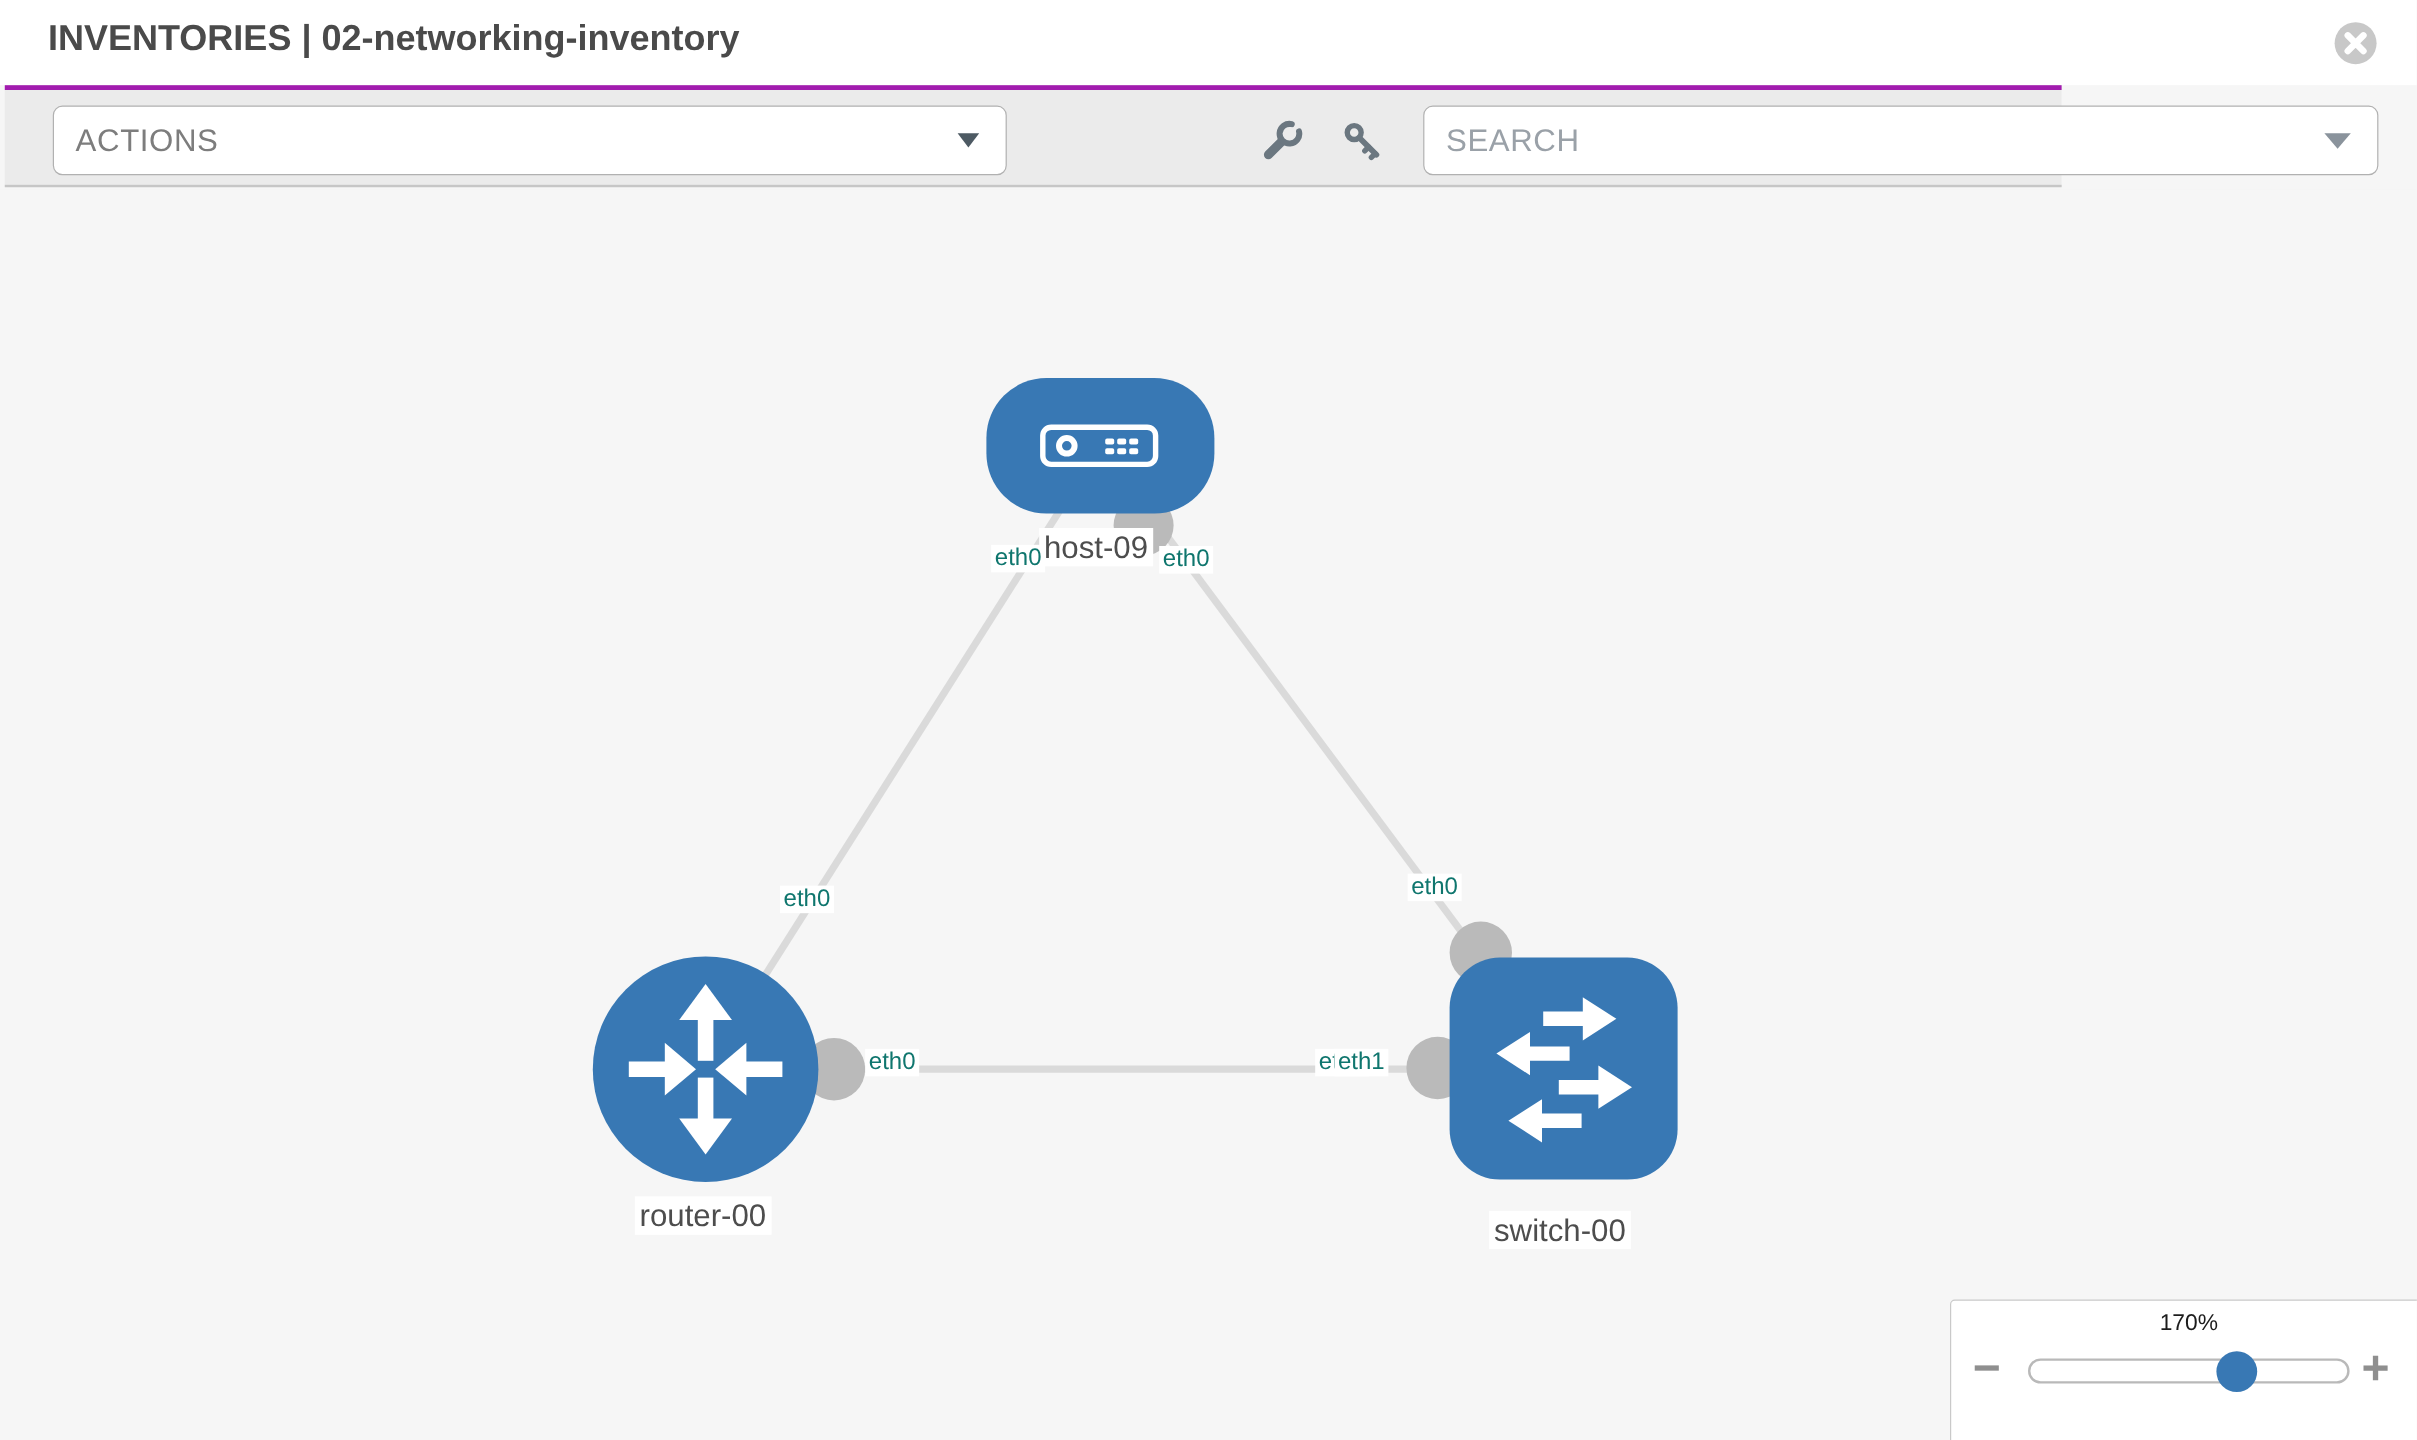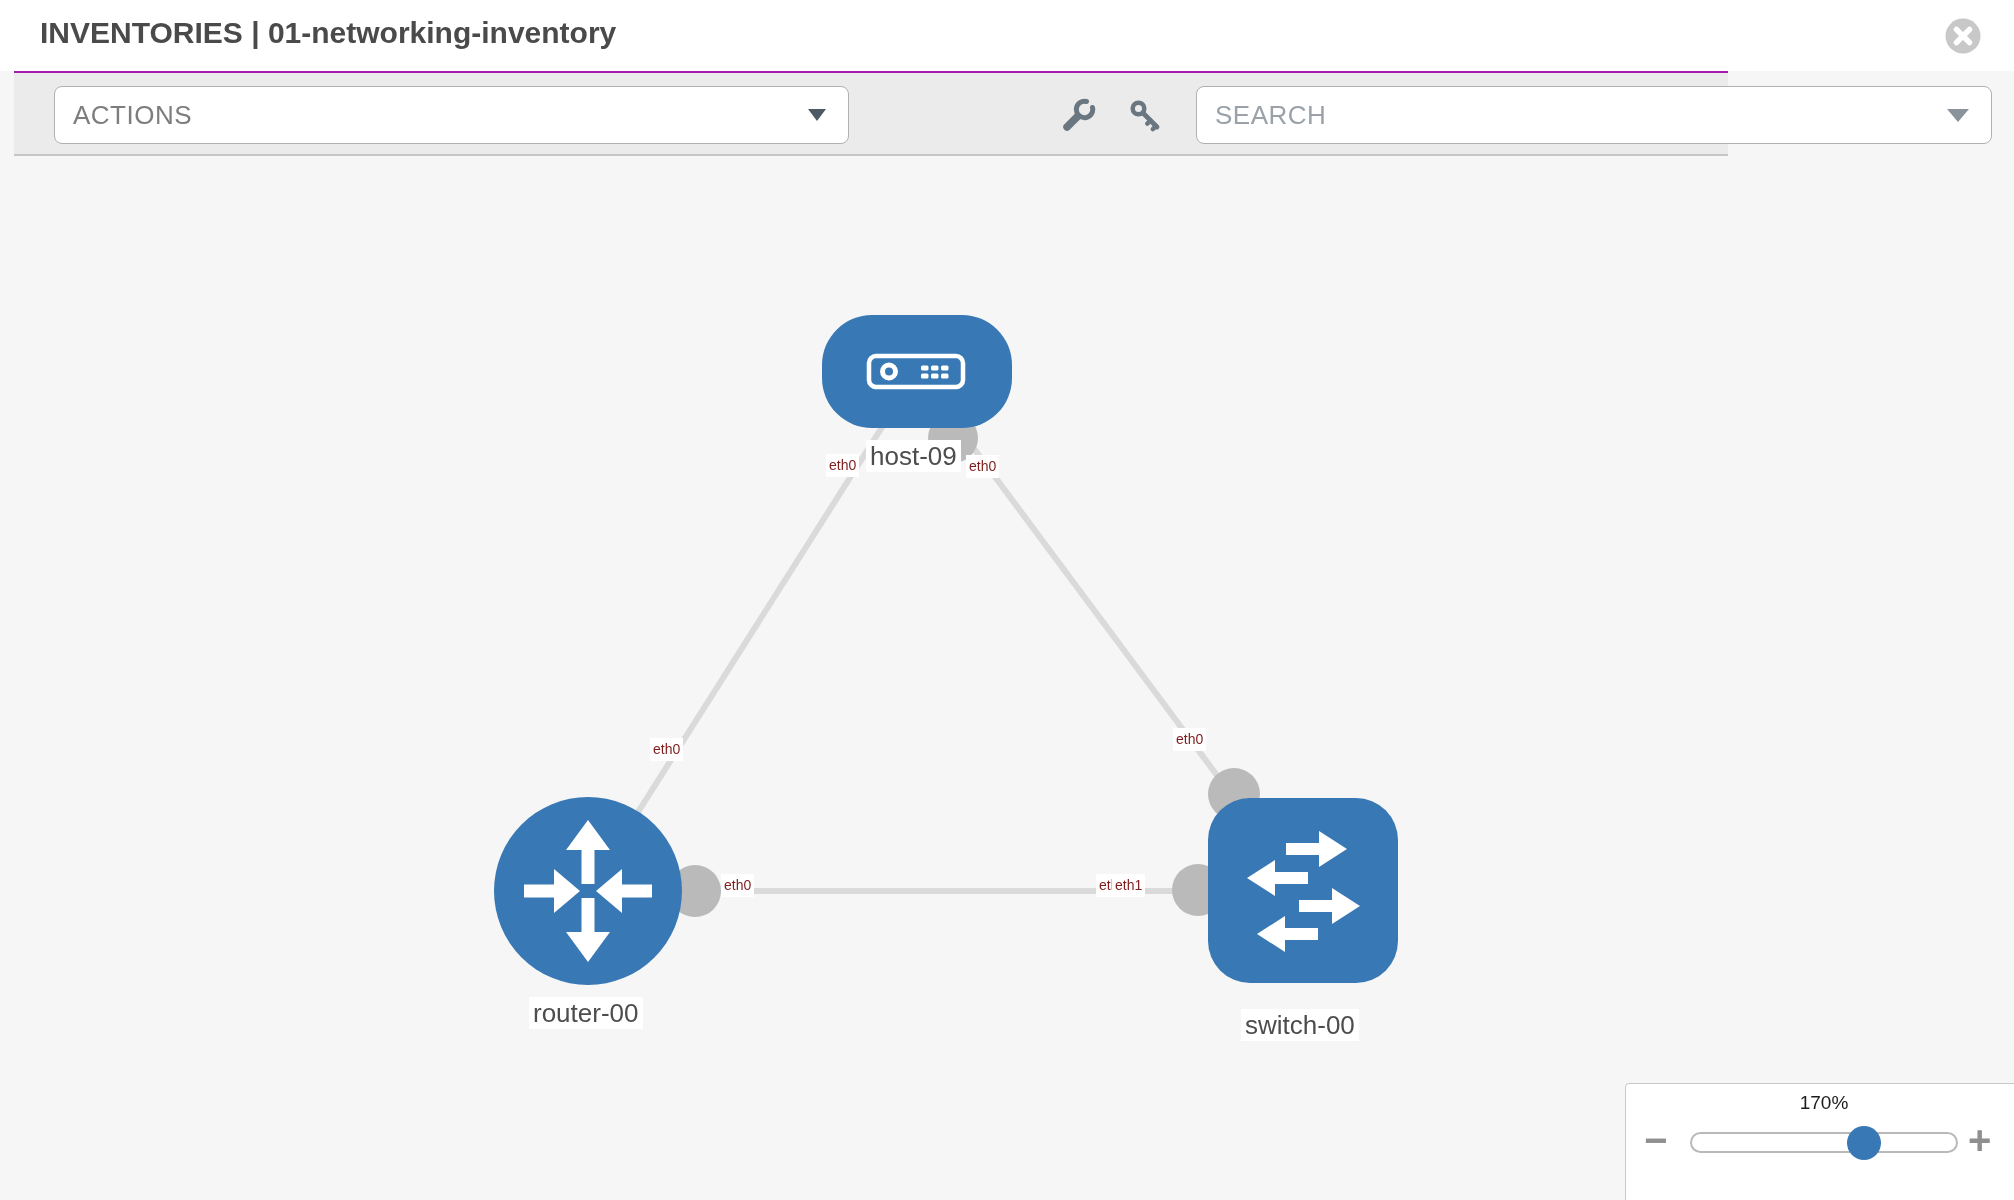--- a/index.html
+++ b/index.html
@@ -21,23 +21,23 @@
     font-size: 30px; font-weight: bold; color: #4a4a4a; letter-spacing: 0;
     white-space: nowrap;
   }
   .close-btn {
     position: absolute; left: 1944px; top: 17px; width: 38px; height: 38px;
     background: none; border: none; padding: 0; cursor: pointer;
   }
 
   
   .toolbar {
-    position: absolute; top: 71px; left: 14px; width: 1714px; height: 85px;
+    position: absolute; top: 71px; left: 4px; width: 1714px; height: 85px;
     background: #ebebeb;
-    border-top: 2px solid #a21caf;
+    border-top: 4px solid #a21caf;
     border-bottom: 2px solid #c6c6c6;
     z-index: 20;
   }
   .select-box {
     position: absolute; top: 13px; height: 58px;
     background: #ffffff; border: 1px solid #b1b1b1; border-radius: 8px;
     display: flex; align-items: center; justify-content: space-between;
     padding: 0 22px 0 18px;
   }
   .select-box.actions { left: 40px; width: 795px; }
@@ -65,21 +65,21 @@
   
   .canvas { position: absolute; top: 158px; left: 0; width: 2014px; height: 1042px; background: #f6f6f6; z-index: 1; }
   .graph-svg { position: absolute; top: 0; left: 0; width: 2014px; height: 1200px; z-index: 1; }
   .node-label {
     position: absolute; z-index: 3;
     font-size: 26px; color: #4d4d4d; background: #ffffff;
     padding: 1px 4px; white-space: nowrap; line-height: 30px;
   }
   .if-label {
     position: absolute; z-index: 3;
-    font-size: 14px; color: #7f1d1d; background: #ffffff;
+    font-size: 20px; color: #0f766e; background: #ffffff;
     padding: 1px 3px; white-space: nowrap; line-height: 21px;
   }
   .if-label.under { z-index: 2; }
 
   
   .zoom-panel {
     position: absolute; left: 1625px; top: 1083px; width: 404px; height: 135px;
     background: #ffffff; border: 1px solid #c9c9c9; border-radius: 4px;
     z-index: 10;
   }
@@ -102,21 +102,21 @@
     position: absolute; left: 155px; top: -8px; width: 34px; height: 34px;
     border-radius: 50%; background: #3878b4; cursor: grab;
   }
 </style>
 </head>
 <body>
 
 <div class="page">
 
   <header class="header">
-    <div class="page-title">INVENTORIES | 01-networking-inventory</div>
+    <div class="page-title">INVENTORIES | 02-networking-inventory</div>
     <button class="close-btn" title="Close">
       <svg width="38" height="38" viewBox="0 0 38 38">
         <circle cx="19" cy="19" r="17.5" fill="#c8c8c8"></circle>
         <path d="M12.5 12.5 L25.5 25.5 M25.5 12.5 L12.5 25.5" stroke="#ffffff" stroke-width="5.5" stroke-linecap="round" fill="none"></path>
       </svg>
     </button>
   </header>
 
   <div class="toolbar">
     <div class="select-box actions">

